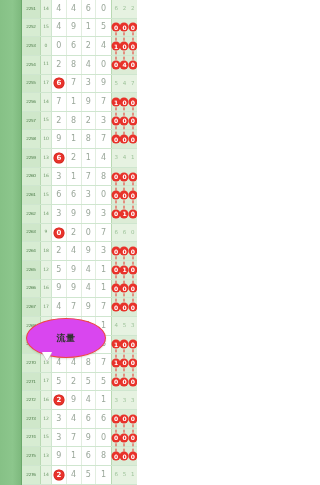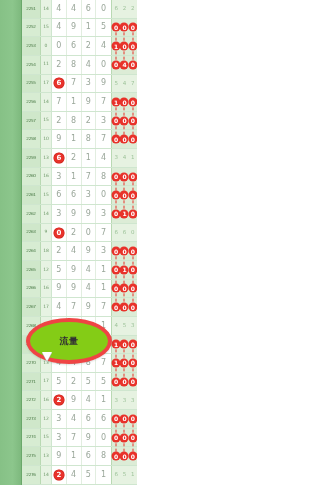--- a/index.html
+++ b/index.html
@@ -127,22 +127,22 @@
     border-left:1px dashed #e8322a;
     transform:translateX(-0.5px);
     z-index:1;
   }
 
   
   .bubble{
     position:absolute;
     left:26px;top:318px;
     width:78px;height:38px;
-    background:#84cc16;
-    border:4px solid #ef4444;
+    background:#d946ef;
+    border:1px solid #ef4444;
     border-radius:50%/50%;
     display:flex;align-items:center;justify-content:center;
     z-index:40;
     box-shadow:0 1px 2px rgba(0,0,0,0.12);
     text-align:right;
   }
   .bubble-text{
     font-size:9px;color:#333333;font-weight:bold;
     letter-spacing:0.5px;
     font-family:"DejaVu Sans","Liberation Sans",sans-serif;

